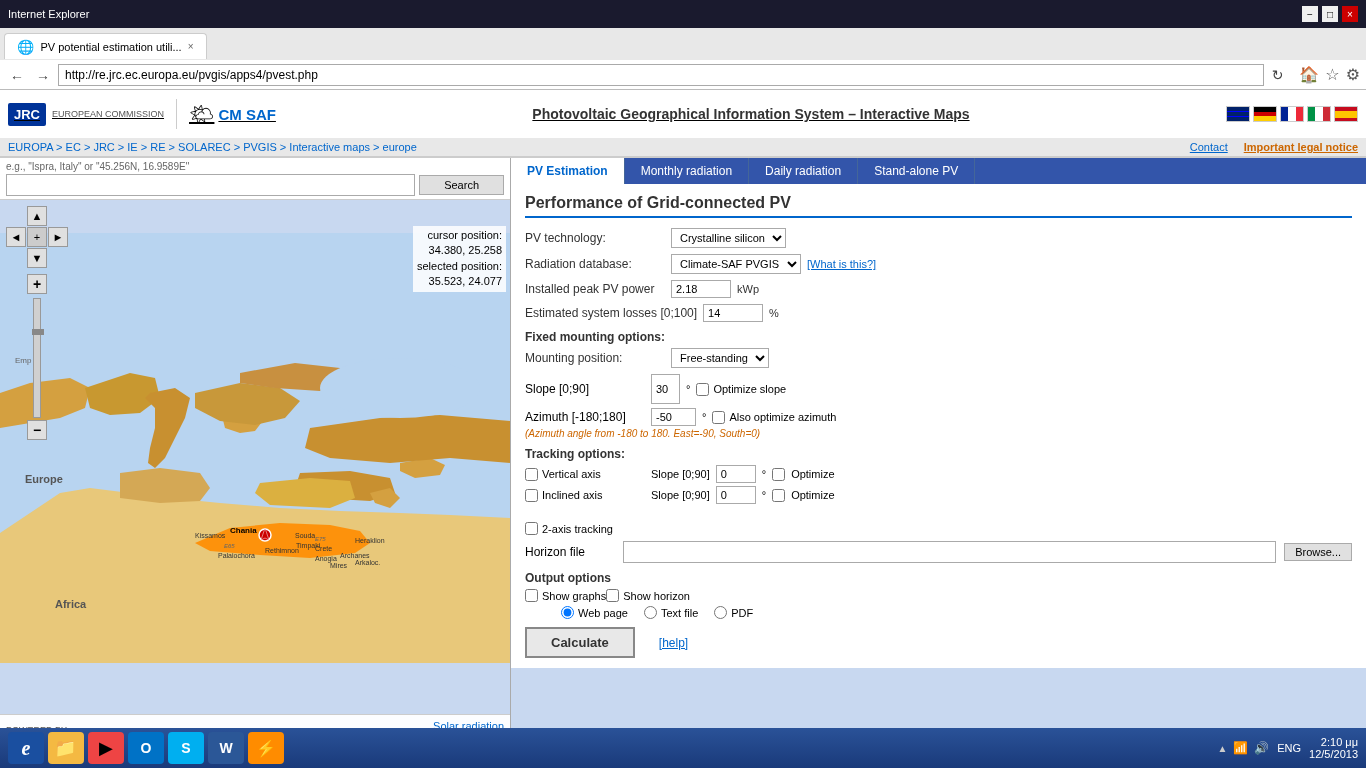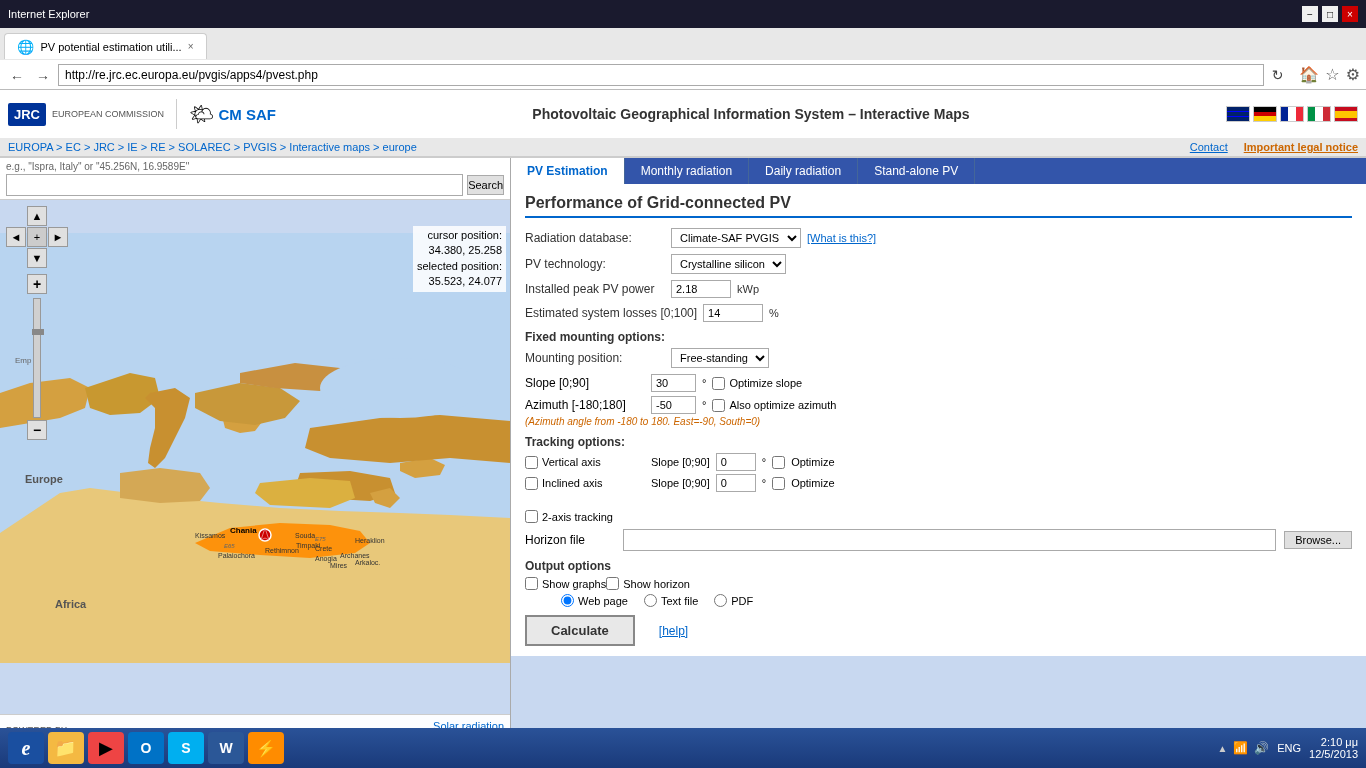--- a/index.html
+++ b/index.html
@@ -13,36 +13,36 @@
     .tab-bar { background: #e8e8e8; display: flex; align-items: center; padding: 4px 4px 0; gap: 2px; height: 32px; }
     .browser-tab { background: white; border: 1px solid #ccc; border-bottom: none; padding: 4px 12px; font-size: 11px; display: flex; align-items: center; gap: 6px; height: 26px; border-radius: 4px 4px 0 0; }
     .browser-tab .close-x { font-size: 10px; color: #666; cursor: pointer; }
     .address-bar { background: white; display: flex; align-items: center; padding: 3px 6px; gap: 4px; height: 30px; border-bottom: 1px solid #bbb; }
     .nav-btn { background: none; border: none; cursor: pointer; font-size: 14px; color: #444; padding: 2px 4px; }
     .url-input { flex: 1; border: 1px solid #aaa; padding: 2px 6px; font-size: 12px; height: 22px; background: white; }
     .toolbar-icons { display: flex; gap: 6px; align-items: center; margin-left: 8px; font-size: 16px; color: #555; }
 
     
     .app-header { background: white; border-bottom: 1px solid #ccc; }
-    .app-logo-row { display: flex; align-items: center; padding: 4px 8px; height: 48px; }
+    .app-logo-row { display: flex; align-items: center; padding: 4px 8px; height: 48px; text-decoration: underline; }
     .logo-left { display: flex; align-items: center; gap: 8px; }
     .app-title { font-size: 14px; font-weight: bold; color: #333; text-align: center; flex: 1; }
 
     .breadcrumb-bar { background: #e8e8e8; padding: 3px 8px; font-size: 11px; display: flex; justify-content: space-between; align-items: center; border-bottom: 1px solid #ccc; }
     .contact-bar { display: flex; gap: 16px; }
     .contact-link { color: #0066cc; text-decoration: underline; cursor: pointer; }
     .legal-link { color: #cc6600; text-decoration: underline; cursor: pointer; font-weight: bold; }
 
     
     .main-content { display: flex; height: calc(768px - 28px - 32px - 30px - 48px - 24px); }
 
     
     .map-panel { flex: 0 0 510px; position: relative; overflow: hidden; background: #c8d8f0; }
     .search-input { flex: 1; border: 1px solid #aaa; padding: 2px 4px; font-size: 11px; height: 20px; }
-    .search-button { background: #e0e0e0; border: 1px solid #aaa; padding: 2px 0; font-size: 11px; cursor: pointer; height: 20px; }
+    .search-button { background: #e0e0e0; border: 1px solid #aaa; padding: 2px 24px; font-size: 11px; cursor: pointer; height: 20px; }
 
     .map-area { position: relative; width: 100%; height: calc(100% - 60px); overflow: hidden; }
     .map-nav { position: absolute; left: 6px; top: 6px; z-index: 10; display: flex; flex-direction: column; align-items: center; gap: 2px; }
     .map-nav-cross { display: grid; grid-template-columns: 20px 20px 20px; grid-template-rows: 20px 20px 20px; gap: 1px; }
     .nav-cell { width: 20px; height: 20px; background: #e0e0e0; border: 1px solid #999; display: flex; align-items: center; justify-content: center; cursor: pointer; font-size: 11px; }
     .nav-cell.center { background: #ccc; }
     .nav-cell.empty { background: transparent; border: none; }
     .zoom-btn { width: 20px; height: 20px; background: #e0e0e0; border: 1px solid #999; display: flex; align-items: center; justify-content: center; cursor: pointer; font-size: 14px; font-weight: bold; }
     .zoom-bar { width: 8px; height: 120px; background: #d0d0d0; border: 1px solid #999; margin-top: 2px; position: relative; }
     .zoom-handle { width: 12px; height: 6px; background: #888; position: absolute; left: -2px; top: 30px; }
@@ -297,35 +297,35 @@
       <div class="pv-tab active">PV Estimation</div>
       <div class="pv-tab">Monthly radiation</div>
       <div class="pv-tab">Daily radiation</div>
       <div class="pv-tab">Stand-alone PV</div>
     </div>
 
     <div class="pv-form">
       <div class="pv-title">Performance of Grid-connected PV</div>
 
       <div class="form-row">
+        <span class="form-label">PV technology:</span>
+        <select class="form-select">
+          <option>Crystalline silicon</option>
+        </select>
+      </div>
+
+      <div class="form-row">
         <span class="form-label">Radiation database:</span>
         <select class="form-select">
           <option>Climate-SAF PVGIS</option>
         </select>
         <span class="form-link">[What is this?]</span>
       </div>
 
       <div class="form-row">
-        <span class="form-label">PV technology:</span>
-        <select class="form-select">
-          <option>Crystalline silicon</option>
-        </select>
-      </div>
-
-      <div class="form-row">
         <span class="form-label">Installed peak PV power</span>
         <input class="form-input" type="text" value="2.18" style="">
         <span class="form-unit">kWp</span>
       </div>
 
       <div class="form-row">
         <span class="form-label">Estimated system losses [0;100]</span>
         <input class="form-input" type="text" value="14" style="">
         <span class="form-unit">%</span>
       </div>
@@ -334,21 +334,21 @@
 
       <div class="form-row">
         <span class="form-label">Mounting position:</span>
         <select class="form-select">
           <option>Free-standing</option>
         </select>
       </div>
 
       <div style="display:flex;align-items:center;gap:6px;margin-bottom:4px;">
         <span style="font-size:12px;min-width:120px;">Slope [0;90]</span>
-        <input style="border: 1px solid rgb(170, 170, 170); padding: 2px 4px; font-size: 11px; width: 45px;" type="text" value="30">
+        <input style="border: 1px solid rgb(170, 170, 170); padding: 8px 4px; font-size: 11px; width: 29px;" type="text" value="30">
         <span style="font-size:11px;">°</span>
         <label class="checkbox-label">
           <input type="checkbox" class="form-checkbox" style="">
           <span>Optimize slope</span>
         </label>
       </div>
 
       <div style="display:flex;align-items:center;gap:6px;margin-bottom:2px;">
         <span style="font-size:12px;min-width:120px;">Azimuth [-180;180]</span>
         <input style="border: 1px solid rgb(170, 170, 170); padding: 2px 4px; font-size: 11px; width: 45px;" type="text" value="-50">

